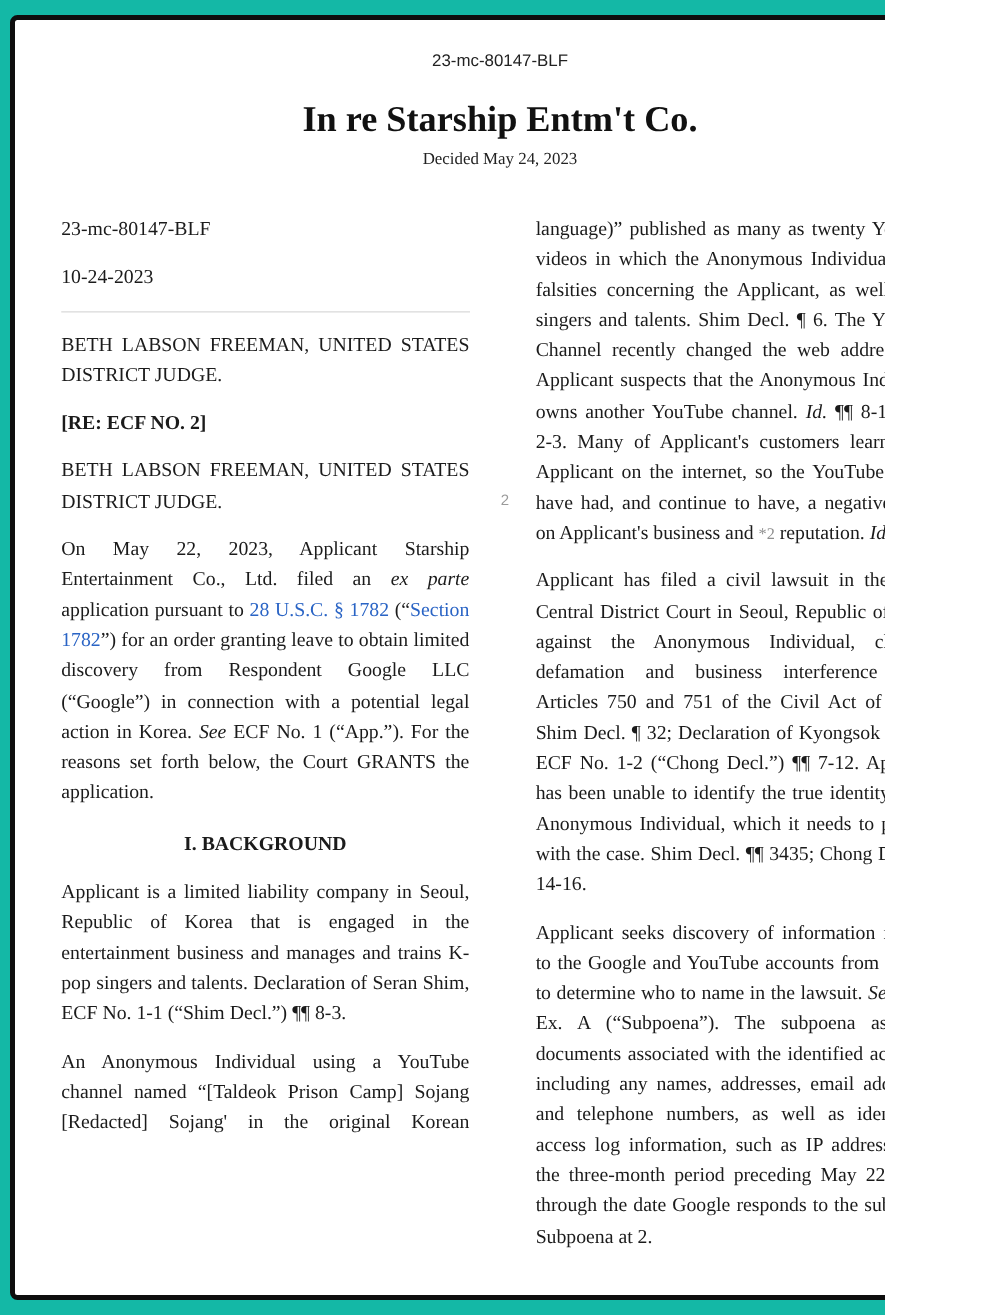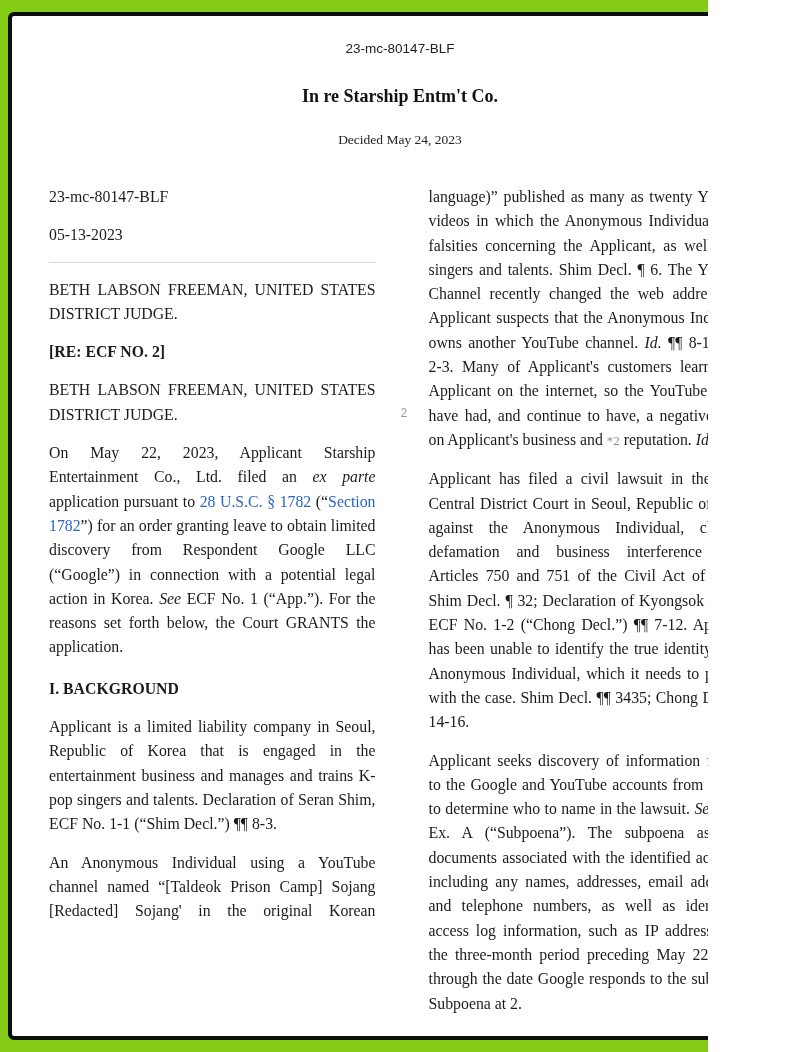--- a/index.html
+++ b/index.html
@@ -7,21 +7,21 @@
     padding: 0;
     background: #ffffff;
     width: 800px;
     height: 1052px;
     font-family: "Liberation Serif", serif;
   }
   .canvas {
     position: relative;
     width: 708px;
     height: 1052px;
-    background: #84cc16;
+    background: #14b8a6;
     overflow: hidden;
   }
   .page-frame {
     position: absolute;
     left: 8px;
     top: 12px;
     width: 776px;
     height: 1020px;
     border: 4px solid #0e0e0e;
     border-radius: 6px;
@@ -34,30 +34,30 @@
     padding-top: 23px;
   }
   .docket-line, .court-line {
     font-family: "Liberation Sans", sans-serif;
     font-size: 13.5px;
     line-height: 20px;
     color: #222222;
   }
   .case-title {
     font-family: "Liberation Serif", serif;
-    font-size: 18px;
+    font-size: 29px;
     font-weight: bold;
     color: #111111;
     margin: 22px 0 0 0;
     line-height: 30px;
   }
   .decided-line {
     font-size: 13.5px;
     color: #222222;
-    margin-top: 21px;
+    margin-top: 8px;
   }
   
   .columns {
     display: flex;
     gap: 53px;
     padding: 0 33px 0 37px;
     margin-top: 37px;
   }
   .col {
     flex: 1 1 0;
@@ -65,21 +65,21 @@
     position: relative;
   }
   .block {
     font-size: 15.8px;
     line-height: 24.3px;
     color: #1b1b1b;
     text-align: justify;
     margin: 0 0 14px 0;
   }
   .block.bold { font-weight: bold; }
-  .block.heading { font-weight: bold; margin-top: 17px; text-align: left; }
+  .block.heading { font-weight: bold; margin-top: 17px; text-align: center; }
   .block.cont { text-align-last: justify; }
   hr.rule {
     border: none;
     border-top: 1px solid #d9d9d9;
     margin: 13px 0 15px 0;
   }
   .i { font-style: italic; }
   .link {
     color: #2a64c5;
     text-decoration: none;
@@ -106,21 +106,21 @@
 
     <div class="doc-header">
       <div class="docket-line">23-mc-80147-BLF</div>
       <h1 class="case-title">In re Starship Entm't Co.</h1>
       <div class="decided-line">Decided May 24, 2023</div>
     </div>
 
     <div class="columns">
       <div class="col">
           <div class="block para"><span>23-mc-80147-BLF</span></div>
-          <div class="block para"><span>05-13-2023</span></div>
+          <div class="block para"><span>10-24-2023</span></div>
           <hr class="rule">
           <div class="block para"><span>BETH LABSON FREEMAN, UNITED STATES DISTRICT JUDGE.</span></div>
           <div class="block bold"><span>[RE: ECF NO. 2]</span></div>
           <div class="block para"><span>BETH LABSON FREEMAN, UNITED STATES DISTRICT JUDGE.</span></div>
           <div class="block para"><span>On May 22, 2023, Applicant Starship Entertainment Co., Ltd. filed an </span><span class="i">ex parte</span><span> application pursuant to </span><a class="link">28 U.S.C. § 1782</a><span> (“</span><a class="link">Section 1782</a><span>”) for an order granting leave to obtain limited discovery from Respondent Google LLC (“Google”) in connection with a potential legal action in Korea. </span><span class="i">See</span><span> ECF No. 1 (“App.”). For the reasons set forth below, the Court GRANTS the application.</span></div>
           <div class="block heading"><span>I. BACKGROUND</span></div>
           <div class="block para"><span>Applicant is a limited liability company in Seoul, Republic of Korea that is engaged in the entertainment business and manages and trains K-pop singers and talents. Declaration of Seran Shim, ECF No. 1-1 (“Shim Decl.”) ¶¶ 8-3.</span></div>
           <div class="block para cont"><span>An Anonymous Individual using a YouTube channel named “[Taldeok Prison Camp] Sojang [Redacted] Sojang' in the original Korean</span></div>
         </div>
       <div class="col">

